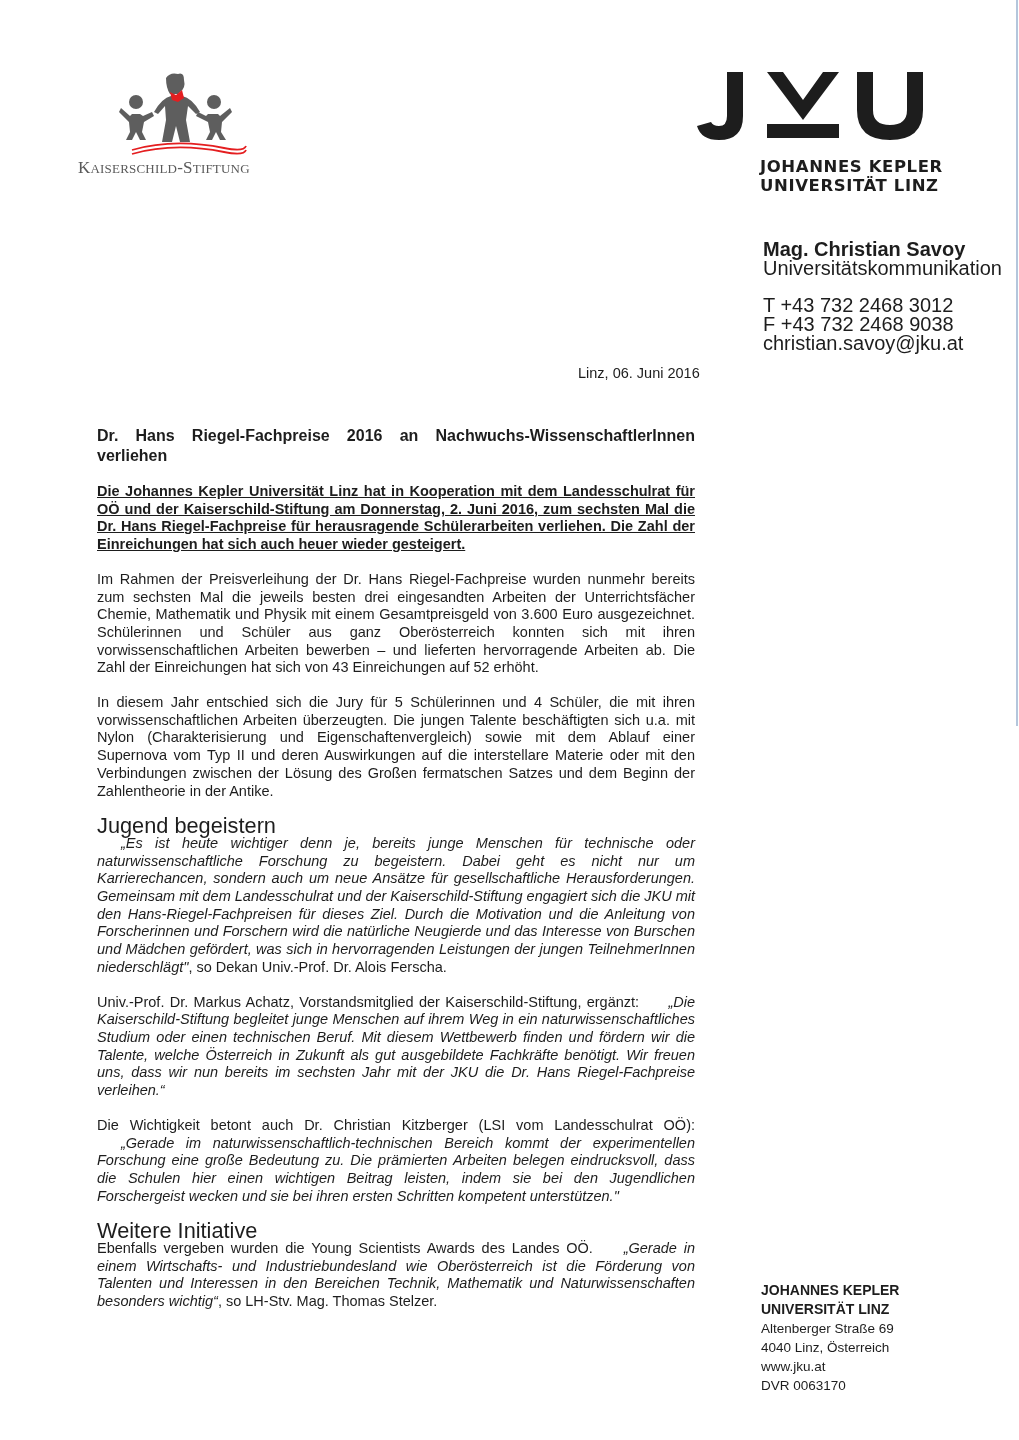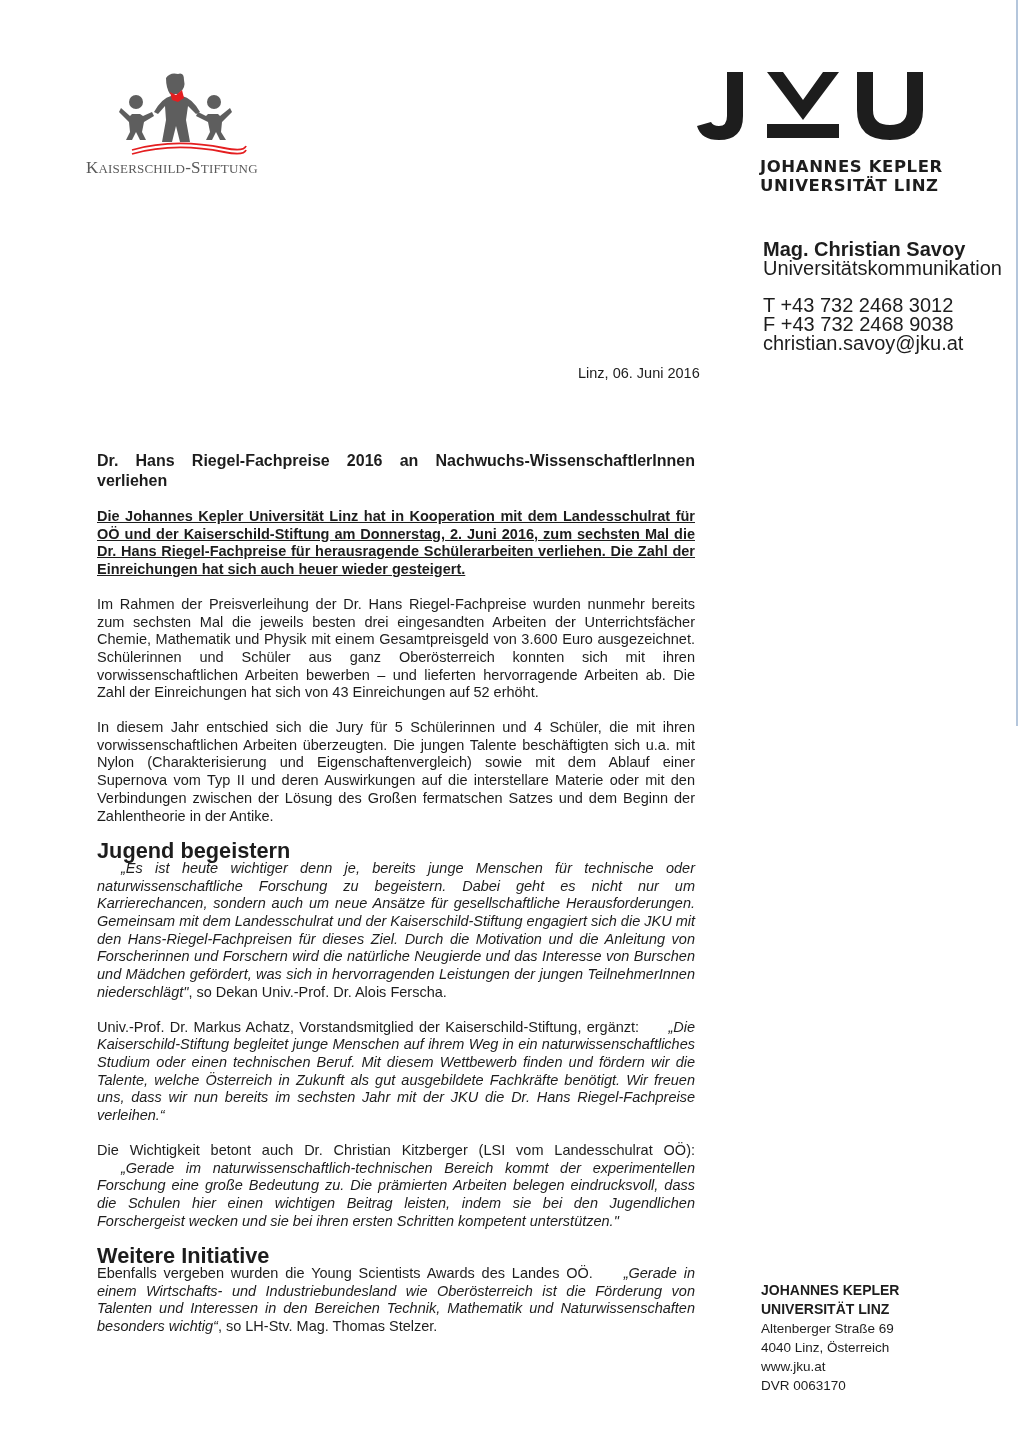--- a/index.html
+++ b/index.html
@@ -34,21 +34,20 @@
     .ks-logo svg { display: block; }
     .ks-name {
       position: absolute;
       left: 78px;
       top: 158px;
       font-family: "Liberation Serif", serif;
       font-size: 17px;
       color: #5a5a5a;
       letter-spacing: 0.2px;
       white-space: nowrap;
-      margin-left: 8px;
     }
     .ks-name .sc { font-size: 13px; }
     
     .jku-logo {
       position: absolute;
       left: 697px;
       top: 70px;
       width: 240px;
       height: 72px;
     }
@@ -81,21 +80,21 @@
       left: 578px;
       top: 365px;
       font-size: 14.5px;
       color: #1d1d1d;
       white-space: nowrap;
     }
     
     .main {
       position: absolute;
       left: 97px;
-      top: 451px;
+      top: 426px;
       width: 598px;
       font-size: 14.5px;
       line-height: 17.7px;
       color: #1d1d1d;
     }
     .main p {
       margin: 0;
       text-align: justify;
     }
     .title {
@@ -105,21 +104,21 @@
       text-align: justify;
       margin: 0 0 17px 0;
     }
     .lead {
       font-weight: bold;
       margin-bottom: 17px !important;
       text-decoration: underline;
     }
     .para { margin-bottom: 17px !important; }
     .section-heading {
-      font-weight: bold;
+      font-weight: normal;
       margin: 0;
     }
     .quote { font-style: italic; margin-left: 24px; }
     
     .address {
       position: absolute;
       left: 761px;
       top: 1281px;
       font-size: 13.5px;
       line-height: 19px;

